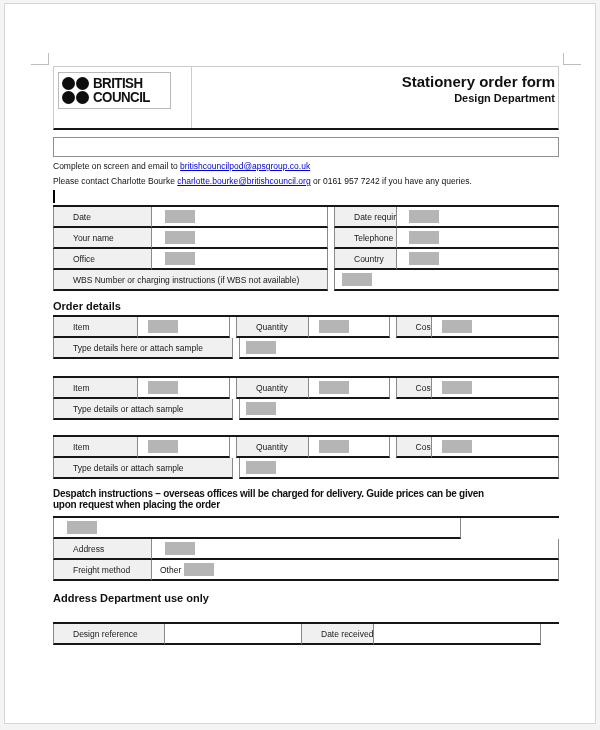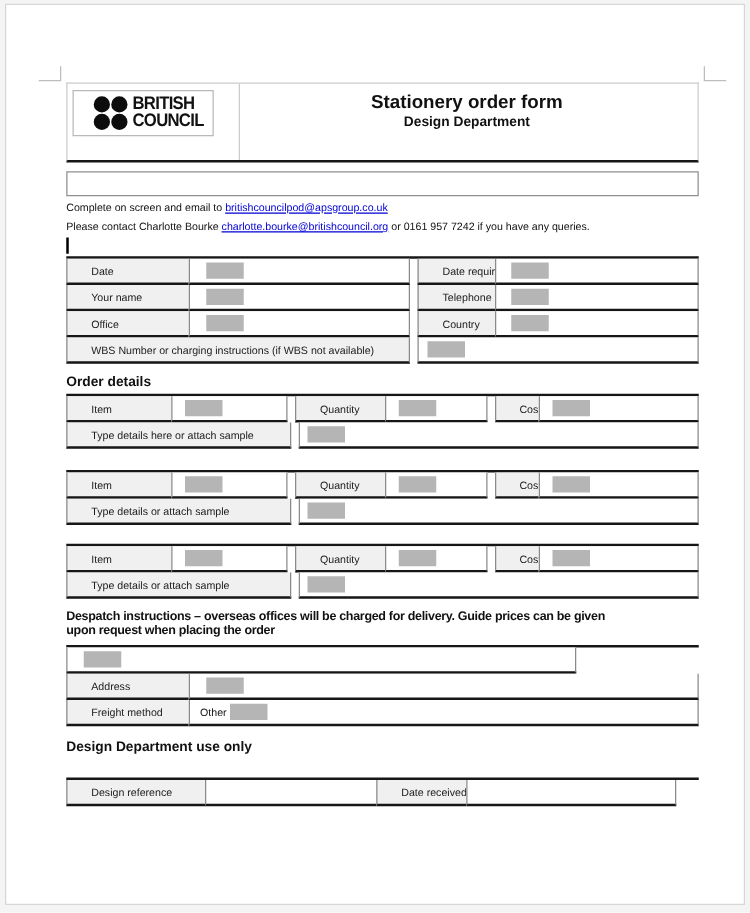--- a/index.html
+++ b/index.html
@@ -7,25 +7,25 @@
   body { background:#f4f4f4; font-family:"Liberation Sans", sans-serif; color:#111; position:relative; }
   .page { position:absolute; left:4px; top:3px; width:592px; height:721px; background:#ffffff; border:1px solid #d6d6d6; }
   .content { position:absolute; left:48px; top:62px; width:506px; }
 
   
   .mark { position:absolute; background:#bdbdbd; }
 
   
   .header { height:64px; display:flex; border:1px solid #cccccc; border-bottom:2px solid #161616; }
   .logo-cell { width:138px; border-right:1px solid #cccccc; padding:5px 0 0 4px; }
-  .logo-box { width:113px; height:37px; border:1px solid #b9b9b9; display:flex; align-items:center; padding-left:16px; background:#fff; }
+  .logo-box { width:113px; height:37px; border:1px solid #b9b9b9; display:flex; align-items:center; padding-left:3px; background:#fff; }
   .dots { display:grid; grid-template-columns:13px 13px; grid-template-rows:13px 13px; gap:1px; margin-right:4px; }
   .dots span { width:13px; height:13px; background:#0d0d0d; border-radius:50%; }
   .logo-text { font-weight:bold; font-size:14.5px; line-height:13.5px; letter-spacing:-0.6px; transform:scaleX(0.92); transform-origin:left center; white-space:nowrap; }
-  .title-cell { flex:1; text-align:center; padding:6px 3px 0 0; }
+  .title-cell { flex:1; text-align:right; padding:6px 3px 0 0; }
   .form-title { font-weight:bold; font-size:15px; line-height:17px; }
   .form-subtitle { font-weight:bold; font-size:11px; margin-top:2px; }
 
   .blankbox { margin-top:7px; height:20px; border:1px solid #8f8f8f; }
 
   .instr { margin-top:4px; font-size:8.5px; line-height:11px; white-space:nowrap; }
   .lnk { color:#0000d4; text-decoration:underline; cursor:pointer; }
   .caret { width:2px; height:13px; background:#000; margin:3px 0 2px 0; }
 
   
@@ -245,21 +245,21 @@
       </div>
       <div class="trow">
         <div class="lbl w-desl">Freight method</div>
         <div class="val w-desv cap">
           <span class="othertxt">Other</span>
           <div class="field fw30 ml3"></div>
         </div>
       </div>
     </div>
 
-    <div class="sect-h h-design">Design Department use only</div>
+    <div class="sect-h h-design">Address Department use only</div>
 
     <div class="tbl m-design">
       <div class="trow">
         <div class="lbl w-dr">Design reference</div>
         <div class="val w-drv"></div>
         <div class="lbl w-dd">Date received</div>
         <div class="val w-ddv cap"></div>
       </div>
     </div>
 

